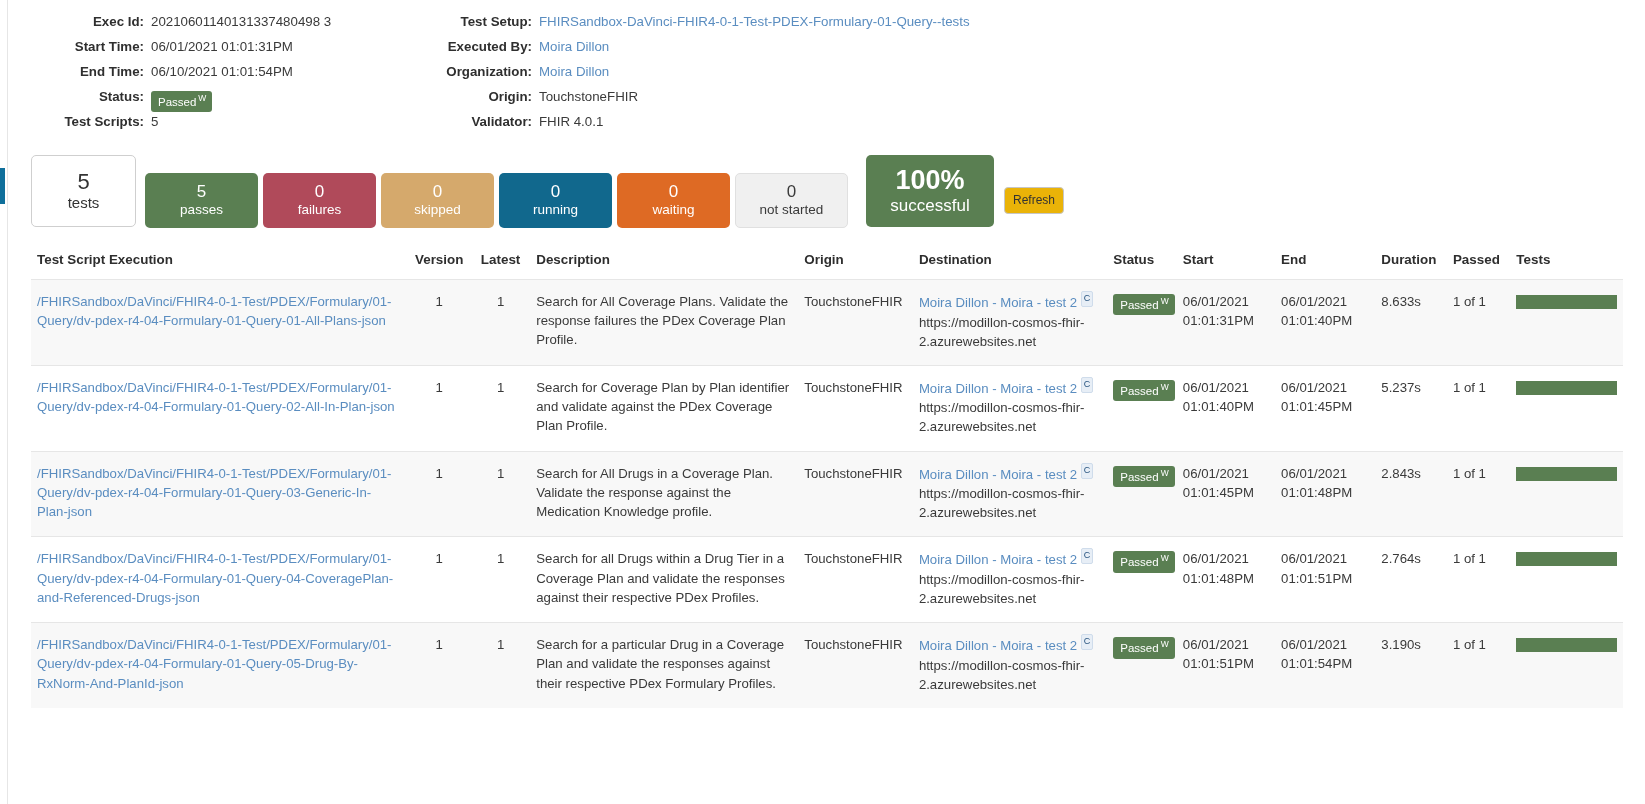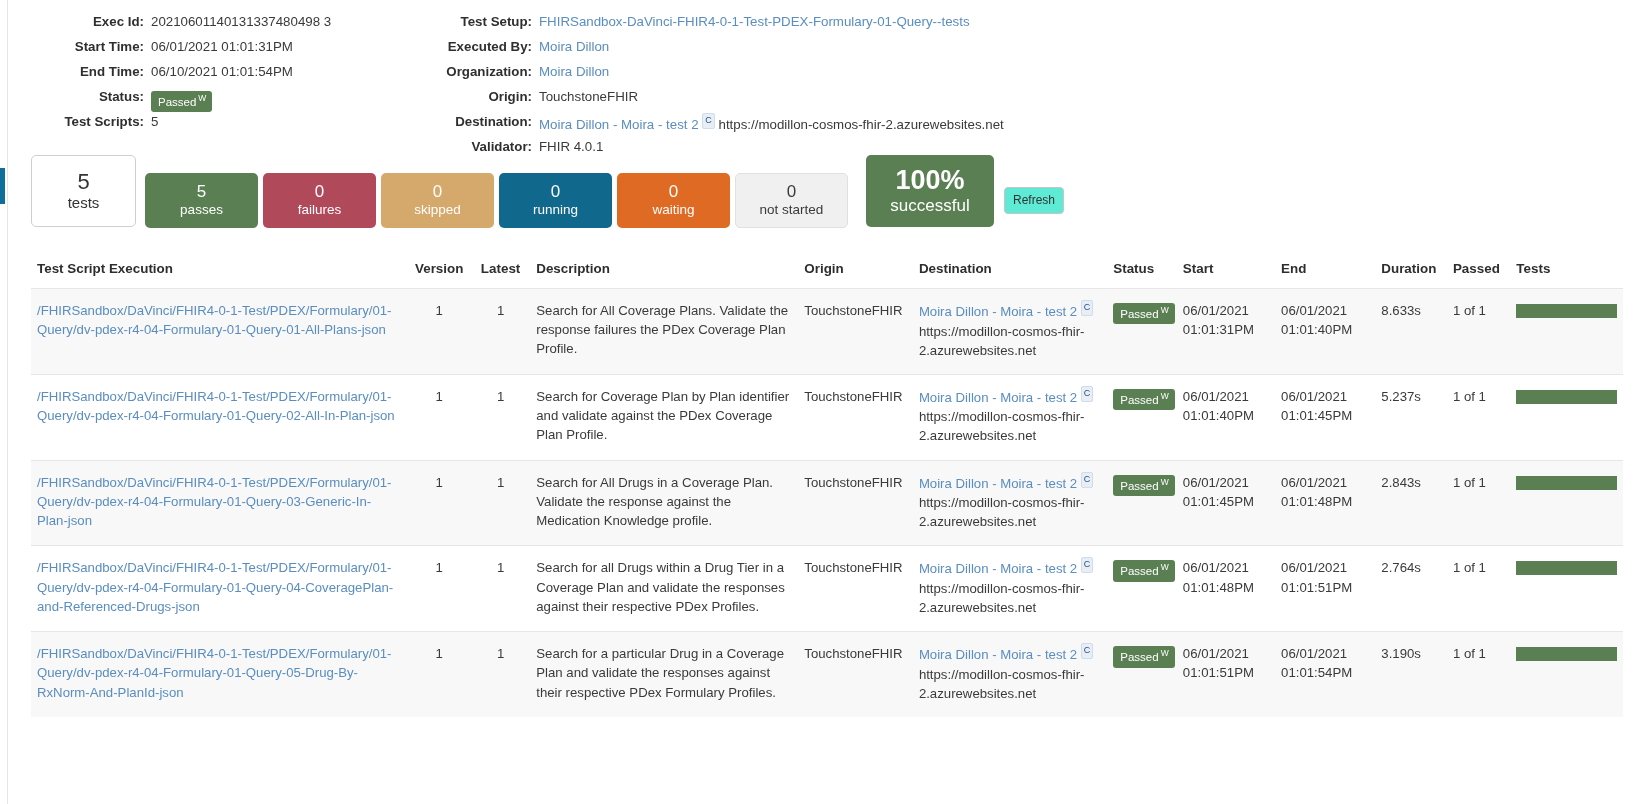--- a/index.html
+++ b/index.html
@@ -177,37 +177,37 @@
     height: 72px;
     margin-top: 0;
     margin-left: 13px;
     margin-right: 10px;
   }
   .stat.pct .num { font-size: 27px; font-weight: bold; line-height: 1.1; }
   .stat.pct .lbl { font-size: 17px; }
   .refresh-btn {
     align-self: flex-start;
     margin-top: 32px;
-    background: #5eead4;
+    background: #eab308;
     color: #333333;
     border: 1px solid #c6c6c6;
     border-radius: 4px;
     font-size: 12px;
     padding: 6px 8px 7px 8px;
     cursor: pointer;
     font-family: "Liberation Sans", sans-serif;
     line-height: 1;
   }
   
   table.results {
     width: 100%;
     border-collapse: collapse;
     font-size: 13.2px;
     table-layout: fixed;
-    margin-top: 14px;
+    margin-top: 5px;
   }
   table.results th {
     text-align: left;
     font-weight: bold;
     color: #2e2e2e;
     font-size: 13.4px;
     padding: 6px 6px 12px 6px;
     vertical-align: bottom;
     white-space: nowrap;
   }
@@ -296,24 +296,20 @@
             <div class="det-label">Executed By:</div>
             <div class="det-val"><a class="link" href="#">Moira Dillon</a></div>
           </div>
           <div class="det-row">
             <div class="det-label">Organization:</div>
             <div class="det-val"><a class="link" href="#">Moira Dillon</a></div>
           </div>
           <div class="det-row">
             <div class="det-label">Origin:</div>
             <div class="det-val">TouchstoneFHIR</div>
-          </div>
-          <div class="det-row">
-            <div class="det-label">Destination:</div>
-            <div class="det-val"><a class="link" href="#">Moira Dillon - Moira - test 2</a> <span class="c-chip">C</span> <span class="dest-url">https://modillon-cosmos-fhir-2.azurewebsites.net</span></div>
           </div>
           <div class="det-row">
             <div class="det-label">Validator:</div>
             <div class="det-val">FHIR 4.0.1</div>
           </div>
         </div>
     </div>
 
     <div class="stats" id="stats-row">
       <div class="stat tests">

